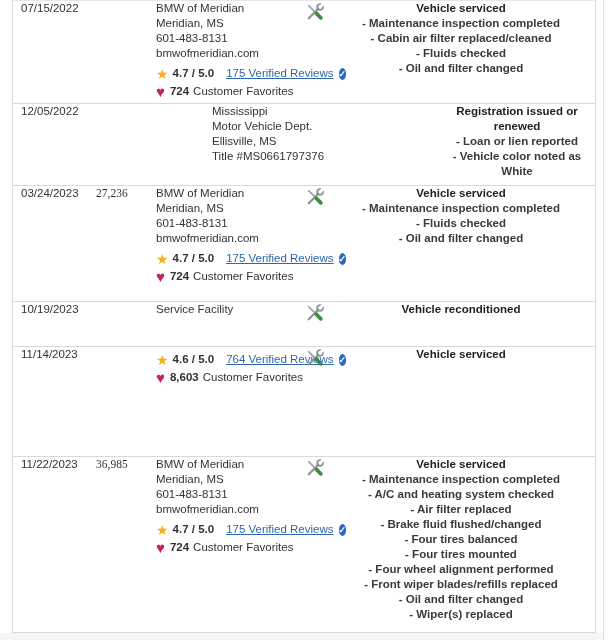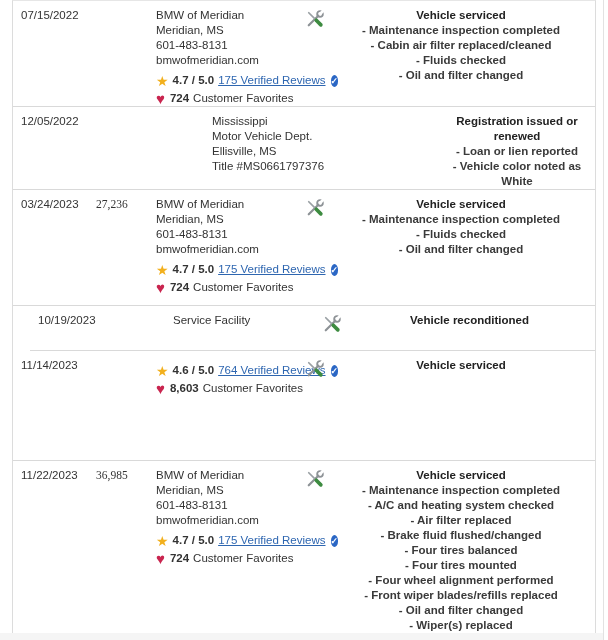--- a/index.html
+++ b/index.html
@@ -23,42 +23,41 @@
   .history-table {
     position: absolute; top: 0; left: 12px; width: 584px;
     background: #fff;
     border-left: 1px solid #dcdcdc;
     border-right: 1px solid #dcdcdc;
     border-top: 1px solid #e6e6e6;
   }
   .history-row {
     display: flex;
     border-bottom: 1px solid #d9d9d9;
-    padding-top: 7px;
   }
   .r0 { min-height: 103px; }
   .r1 { min-height: 82px; gap: 28px; }
   .r2 { min-height: 116px; }
-  .r3 { min-height: 45px; margin-left: 17px; }
+  .r3 { min-height: 45px; }
   .r4 { min-height: 110px; }
   .r5 { min-height: 176px; border-bottom: 1px solid #d9d9d9; }
   .col-date   { width: 83px; padding-left: 8px; line-height: 15px; }
   .col-odo    { width: 60px; line-height: 15px; font-family: Liberation Serif, serif; }
   .col-source { width: 149px; line-height: 15px; }
   .col-icon   { width: 32px; padding-top: 1px; }
   .col-comments { flex: 1; padding-right: 10px; line-height: 15px; text-align: center; }
   .source-lines div { line-height: 15px; }
   .event-title { font-weight: bold; color: #222; }
   .event-details div { line-height: 15px; color: #3a3a3a; font-weight: bold; }
   .reviews-line { display: flex; align-items: center; margin-top: 5px; white-space: nowrap; }
   .favorites-line { display: flex; align-items: center; margin-top: 3px; white-space: nowrap; }
   .star-icon { color: #f2b01e; font-size: 14px; line-height: 14px; margin-right: 4px; }
   .heart-icon { color: #c9254f; font-size: 15px; line-height: 14px; margin-right: 5px; }
   .rating-value { font-weight: bold; color: #333; margin-right: 4px; }
-  .reviews-link { color: #2e66b0; text-decoration: underline; cursor: pointer; }
+  .reviews-link { color: #2e66b0; text-decoration: underline; cursor: pointer; margin-left: 8px; }
   .verified-badge {
     display: inline-flex; align-items: center; justify-content: center;
     width: 12px; height: 12px; border-radius: 50%;
     background: #2b67c5; color: #fff; font-size: 9px; line-height: 12px;
     margin-left: 5px; font-weight: bold;
   }
   .fav-count { font-weight: bold; color: #333; margin-right: 4px; }
   .tools-icon svg { display: block; }
 </style>
 </head>

